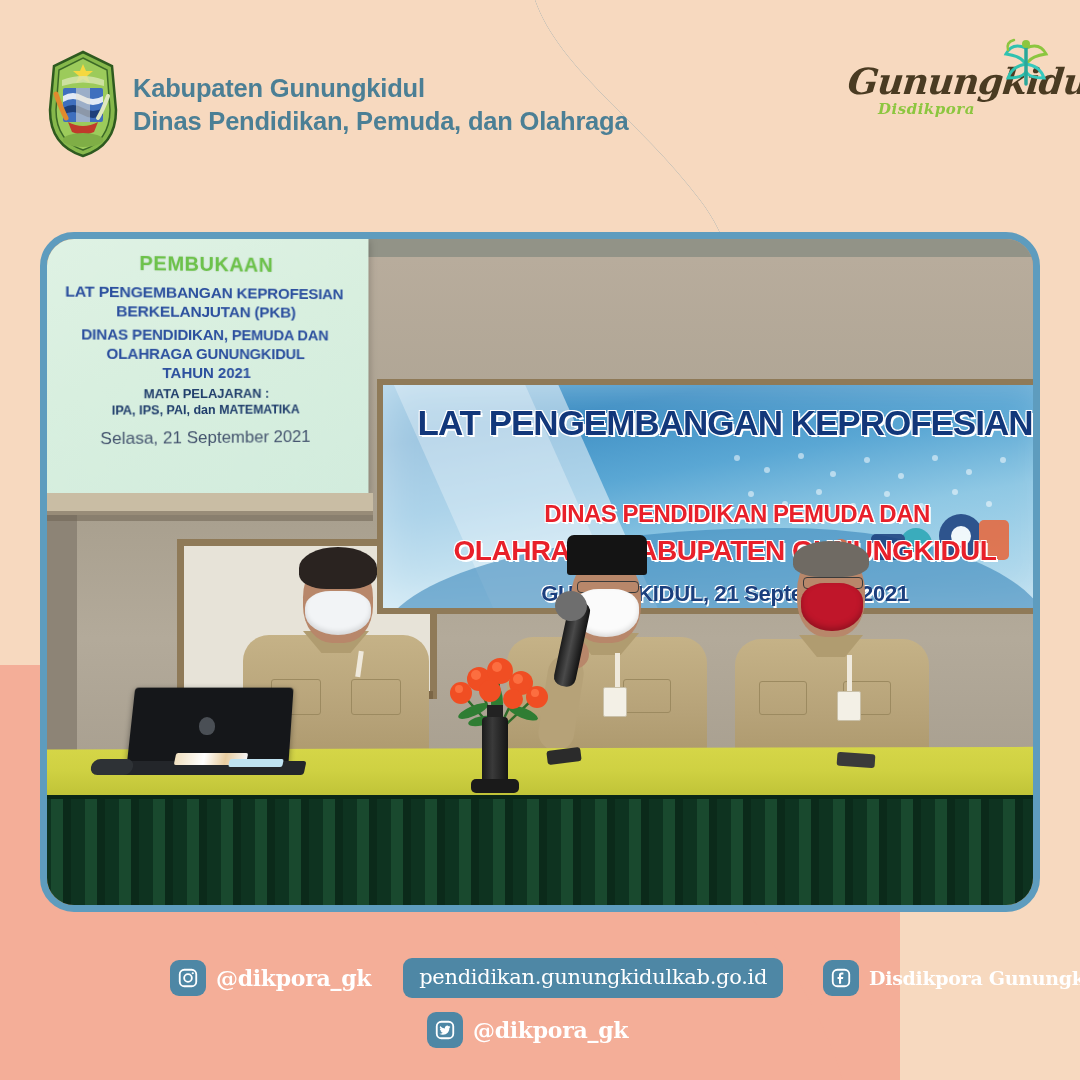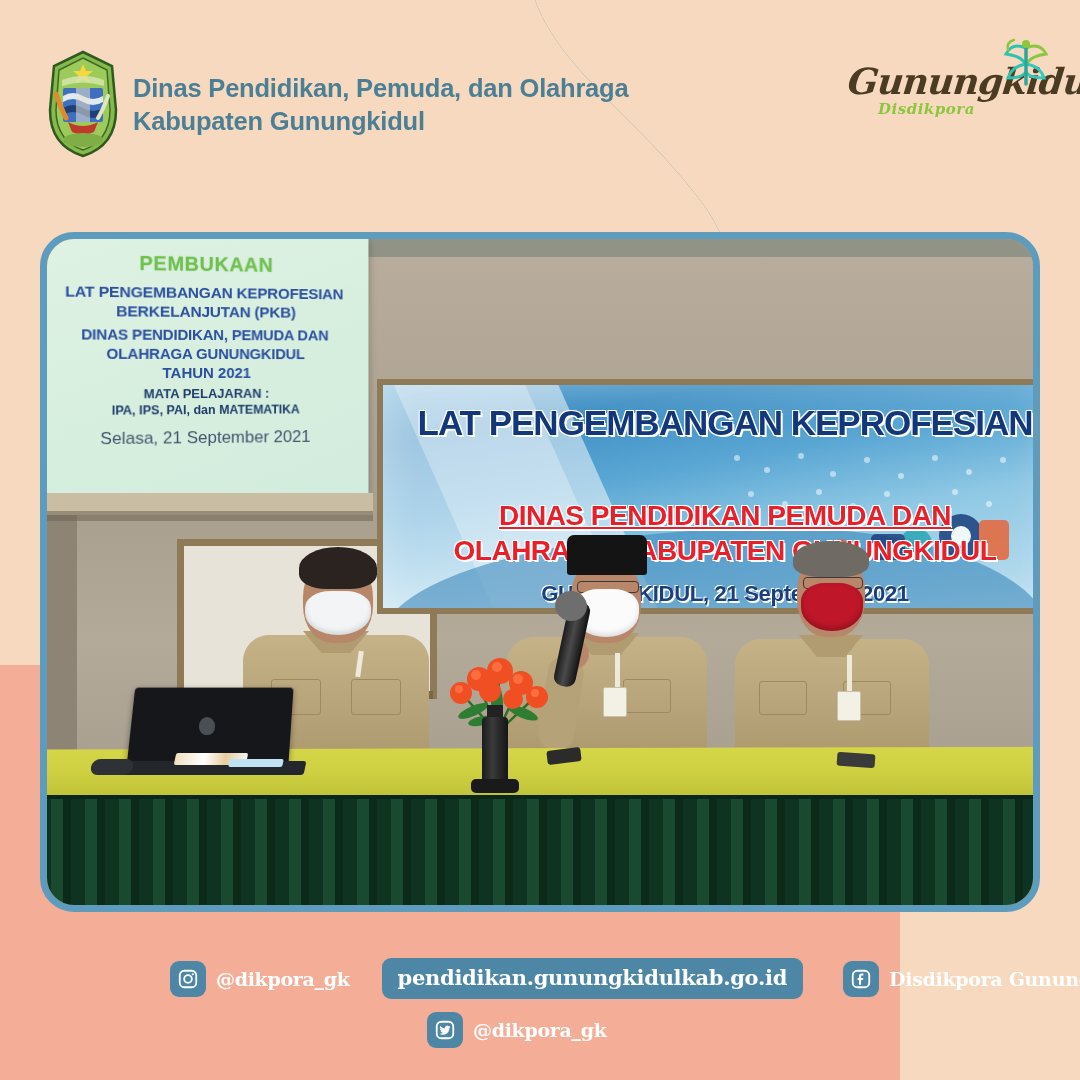--- a/index.html
+++ b/index.html
@@ -86,22 +86,22 @@
     box-shadow:inset 0 0 40px rgba(255,255,255,.35);
   }
   .banner-diag{position:absolute;left:-60px;top:-40px;width:280px;height:340px;background:rgba(255,255,255,.5);transform:rotate(-24deg);}
   .banner-diag2{position:absolute;left:70px;top:-60px;width:120px;height:360px;background:rgba(255,255,255,.3);transform:rotate(-24deg);}
   .banner-wave{position:absolute;left:0;bottom:-30px;width:100%;height:110px;background:#2f7fb7;opacity:.55;border-top-left-radius:60% 100%;border-top-right-radius:40% 100%;}
   .dots{position:absolute;right:30px;bottom:40px;width:300px;height:120px;opacity:.85;}
   .bn-t1{position:absolute;left:12px;top:18px;width:660px;text-align:center;color:#12377a;font-weight:bold;font-size:35px;letter-spacing:-1px;
     text-shadow:2px 2px 0 #fff, -1px -1px 0 #fff, 1px -1px 0 #fff, -1px 1px 0 #fff;}
   .bn-t2{position:absolute;left:12px;top:63px;width:660px;text-align:center;color:#12377a;font-weight:bold;font-size:35px;letter-spacing:-1px;
     text-shadow:2px 2px 0 #fff, -1px -1px 0 #fff, 1px -1px 0 #fff, -1px 1px 0 #fff;}
-  .bn-t3{position:absolute;left:12px;top:115px;width:660px;text-align:center;color:#e8202a;font-weight:bold;font-size:28px;letter-spacing:-.5px;
-    text-shadow:2px 2px 0 #fff, -1px -1px 0 #fff, 1px -1px 0 #fff, -1px 1px 0 #fff;text-decoration:underline;}
+  .bn-t3{position:absolute;left:24px;top:115px;width:660px;text-align:center;color:#e8202a;font-weight:bold;font-size:24px;letter-spacing:-.5px;
+    text-shadow:2px 2px 0 #fff, -1px -1px 0 #fff, 1px -1px 0 #fff, -1px 1px 0 #fff;}
   .bn-t4{position:absolute;left:12px;top:150px;width:660px;text-align:center;color:#e8202a;font-weight:bold;font-size:28px;letter-spacing:-.5px;
     text-shadow:2px 2px 0 #fff, -1px -1px 0 #fff, 1px -1px 0 #fff, -1px 1px 0 #fff;}
   .bn-t5{position:absolute;left:12px;top:196px;width:660px;text-align:center;color:#1b3f7e;font-weight:bold;font-size:22px;letter-spacing:-.3px;
     text-shadow:1.5px 1.5px 0 #fff,-1px -1px 0 #fff;}
 
   
   .table-top{
     position:absolute;left:-10px;top:498px;width:1010px;height:70px;
     background:linear-gradient(180deg,#d8d84a 0%,#cfd142 48%,#b9bd33 100%);
     clip-path:polygon(0% 18%, 100% 14%, 100% 100%, 0% 100%);
@@ -148,26 +148,26 @@
   .footer{position:absolute;left:0;top:940px;width:1080px;height:140px;}
   .f-row{position:absolute;display:flex;align-items:center;gap:10px;}
   .f-row1{left:170px;top:18px;}
   .f-row2{left:427px;top:72px;}
   .sicon{
     width:36px;height:36px;border-radius:9px;background:#4E87A5;
     display:flex;align-items:center;justify-content:center;flex:0 0 auto;
   }
   .f-label{
     color:#FFFFFF;font-family:"DejaVu Serif", serif;font-weight:bold;
-    font-size:19px;letter-spacing:-.3px;white-space:nowrap;
+    font-size:22px;letter-spacing:-.3px;white-space:nowrap;
   }
   .f-label.small{font-size:19px;}
   .url-chip{
     background:#4E87A5;color:#ffffff;border-radius:9px;
-    padding:7px 16px 9px;font-family:"DejaVu Serif", serif;font-weight:bold;
+    padding:7px 16px 9px;font-family:"DejaVu Serif", serif;font-weight:normal;
     font-size:21px;letter-spacing:-.3px;white-space:nowrap;margin-left:22px;
   }
   .gap-l{margin-left:30px;}
 </style>
 </head>
 <body>
 
 <div id="poster">
 
   <div class="bg-base"></div>
@@ -197,22 +197,22 @@
       <path d="M17 46 q10 -6 20 0 q10 6 20 0 v6 q-10 6 -20 0 q-10 -6 -20 0 Z" fill="#ffffff" opacity=".85"></path>
       <path d="M17 58 q10 -6 20 0 q10 6 20 0 v7 q-10 6 -20 0 q-10 -6 -20 0 Z" fill="#1e3f7a"></path>
       <rect x="30" y="38" width="14" height="34" fill="#e8e2d0" opacity=".55"></rect>
       <path d="M22 72 q15 8 30 0 l-4 10 q-11 5 -22 0 Z" fill="#c03a2b"></path>
       <path d="M10 44 q5 14 10 24" stroke="#e08a2e" stroke-width="5" fill="none" stroke-linecap="round"></path>
       <path d="M62 46 q-5 14 -10 22" stroke="#dfe7c0" stroke-width="4" fill="none" stroke-linecap="round"></path>
       <ellipse cx="37" cy="90" rx="20" ry="7" fill="#7fae46"></ellipse>
     </svg>
 
     <div class="head-text">
+      <div class="head-line">Kabupaten Gunungkidul</div>
       <div class="head-line">Dinas Pendidikan, Pemuda, dan Olahraga</div>
-      <div class="head-line">Kabupaten Gunungkidul</div>
     </div>
 
     <div class="gk-logo">
       <div class="gk-word">Gunungkidul</div>
       <div class="gk-sub">Disdikpora</div>
       <svg class="gk-bug" viewBox="0 0 64 64">
         <path d="M32 14 q-14 -6 -20 6 q14 2 18 8" fill="none" stroke="#2fc2b0" stroke-width="3" stroke-linecap="round"></path>
         <path d="M32 14 q14 -6 20 6 q-14 2 -18 8" fill="none" stroke="#8CC63F" stroke-width="3" stroke-linecap="round"></path>
         <path d="M32 30 q-14 2 -18 14 q14 0 18 -6" fill="none" stroke="#2fc2b0" stroke-width="3" stroke-linecap="round"></path>
         <path d="M32 30 q14 2 18 14 q-14 0 -18 -6" fill="none" stroke="#35c9bd" stroke-width="3" stroke-linecap="round"></path>

